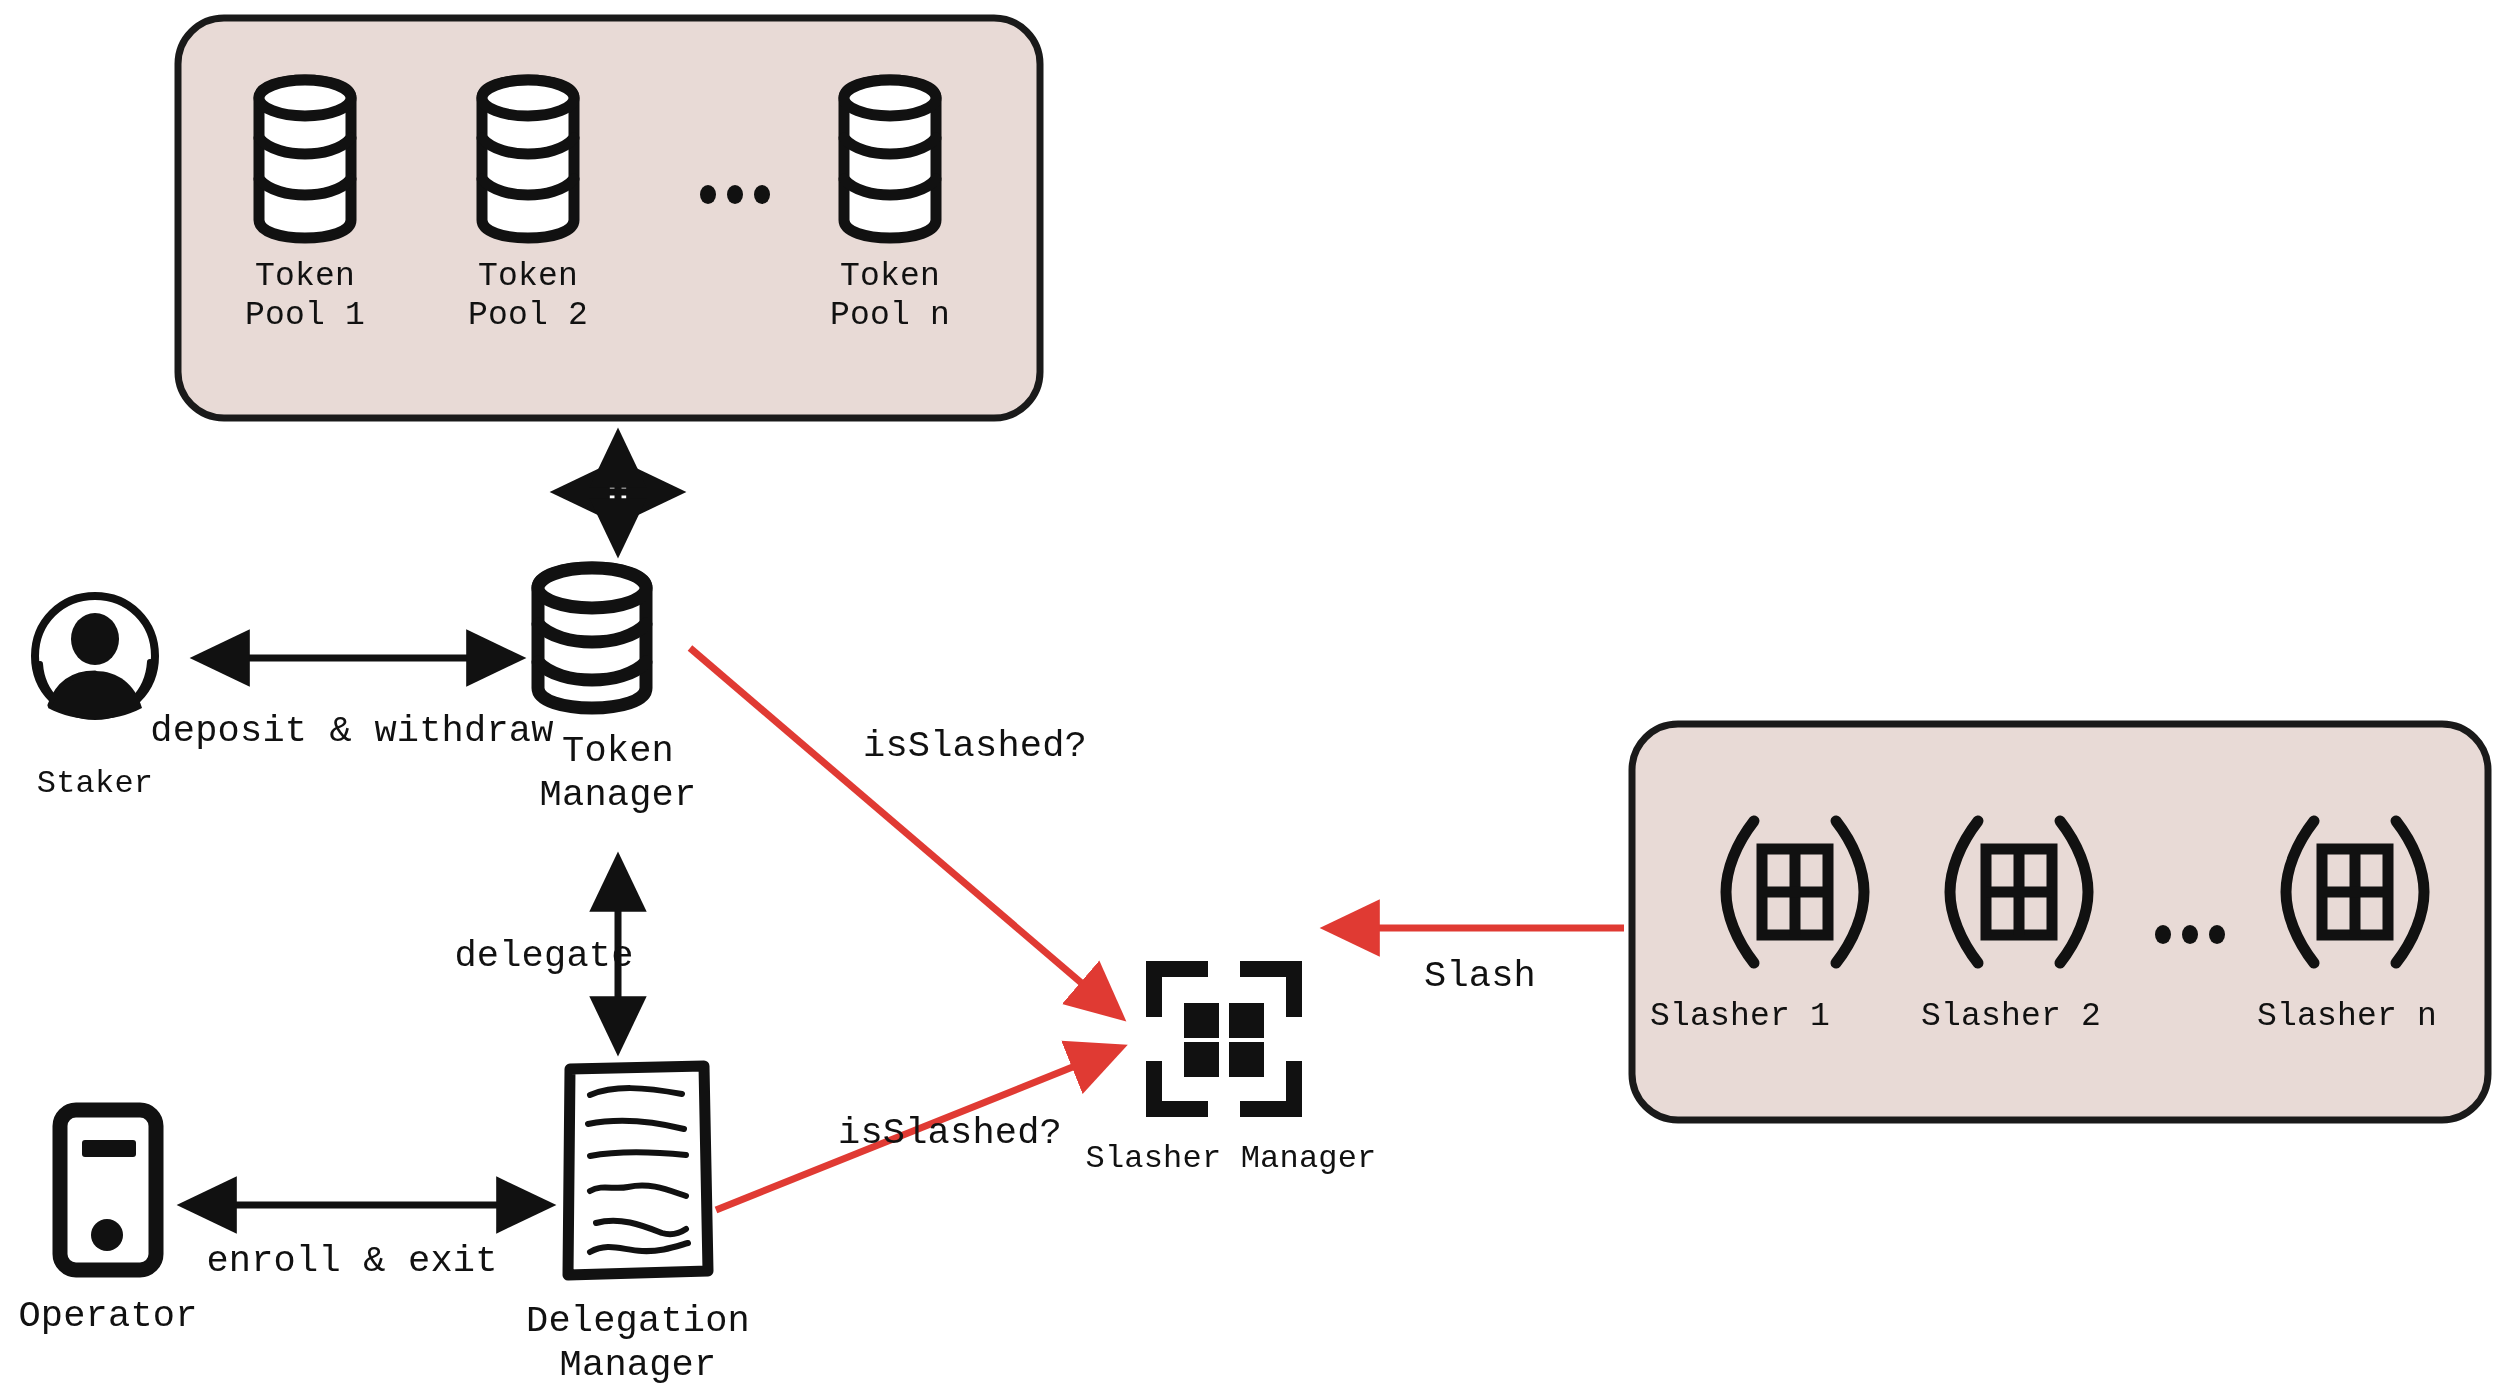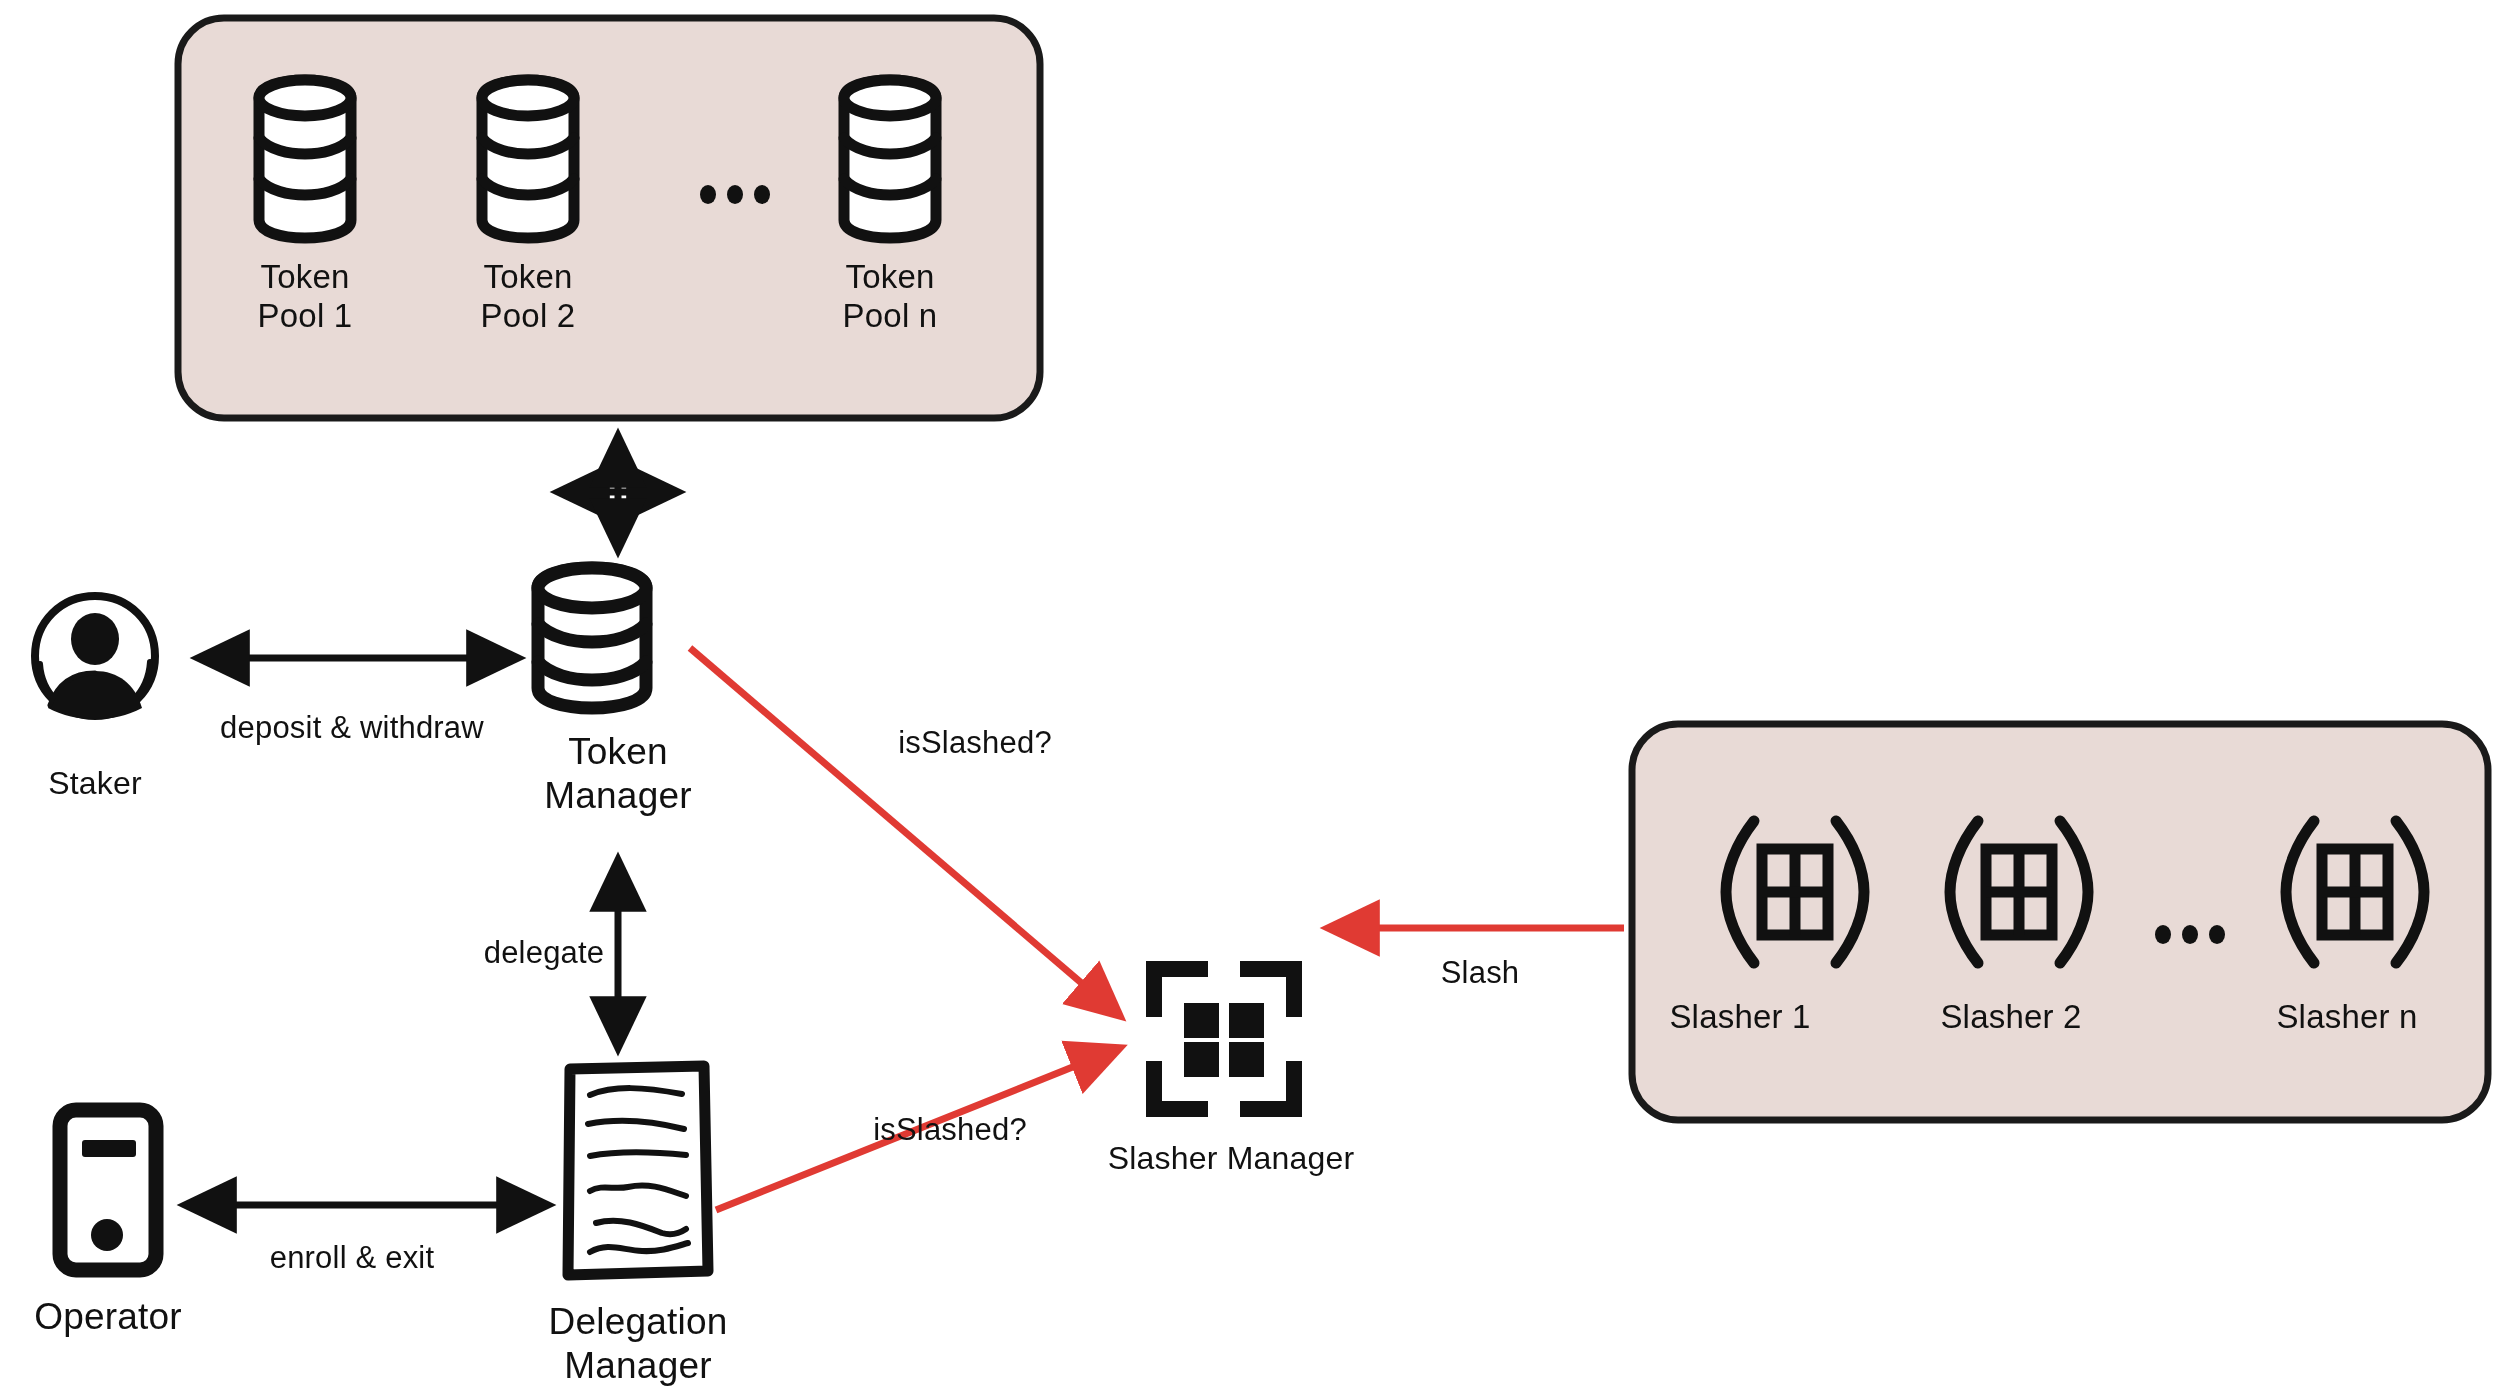--- a/index.html
+++ b/index.html
@@ -21,36 +21,36 @@
     height: 1400px;
   }
   .svg-layer {
     position: absolute;
     top: 0; left: 0;
     width: 2508px;
     height: 1400px;
   }
   .lbl {
     position: absolute;
-    font-family: Liberation Sans, sans-serif;
+    font-family: Liberation Mono, monospace;
     color: #111111;
     white-space: pre;
     line-height: 1.18;
     letter-spacing: 0.2px;
   }
   .lbl.node-title {
     font-size: 37px;
     text-align: center;
   }
   .lbl.node-title-big {
     font-size: 32px;
     text-align: center;
   }
   .lbl.edge-label {
-    font-size: 31px;
+    font-size: 37px;
     text-align: center;
   }
   .lbl.group-item {
     font-size: 33px;
     text-align: center;
   }
   .center-x {
     transform: translateX(-50%);
   }
   .dots {

